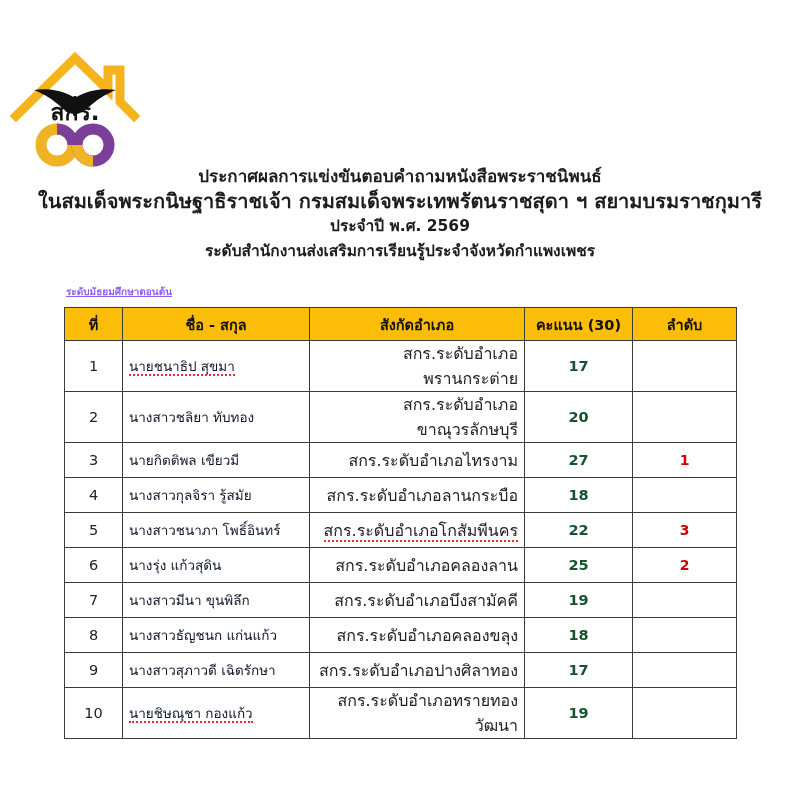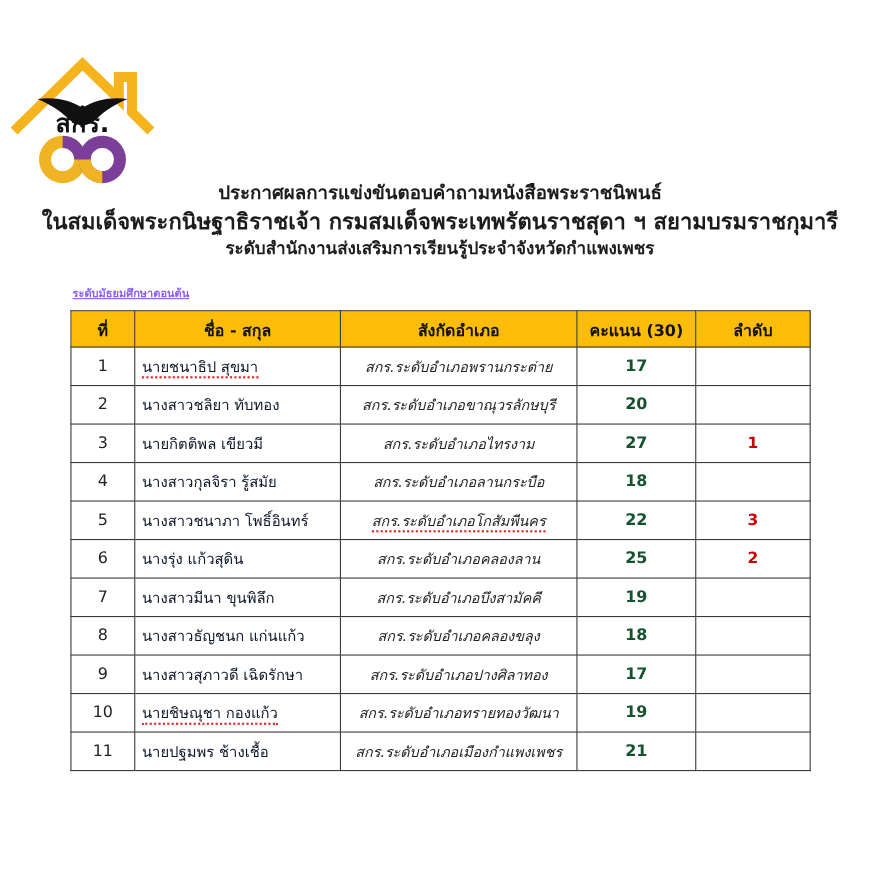--- a/index.html
+++ b/index.html
@@ -102,25 +102,24 @@
     font-size: 14.5px;
     color: #222;
   }
   td.cell-name {
     text-align: left;
     font-size: 13.5px;
     padding-left: 10px;
     color: #0f172a;
   }
   td.cell-office {
-    text-align: center;
-    font-size: 13px;
+    text-align: right;
+    font-size: 16px;
     padding-left: 8px;
     color: #222;
-    font-style: italic;
   }
   td.cell-score {
     text-align: center;
     font-size: 14.5px;
     font-weight: bold;
     color: #14532d;
   }
   td.cell-rank {
     text-align: center;
     font-size: 14px;
@@ -157,20 +156,21 @@
 
         <path d="M57 87 A16 16 0 0 1 73 103" fill="none" stroke="#7B3F99" stroke-width="11"></path>
         <path d="M93 119 A16 16 0 0 1 77 103" fill="none" stroke="#F0B323" stroke-width="11"></path>
       </svg>
     </div>
   </div>
 
   <div class="title-block">
     <div class="title-line l1">ประกาศผลการแข่งขันตอบคำถามหนังสือพระราชนิพนธ์</div>
     <div class="title-line l2">ในสมเด็จพระกนิษฐาธิราชเจ้า กรมสมเด็จพระเทพรัตนราชสุดา ฯ สยามบรมราชกุมารี</div>
+    <div class="title-line l3">ประจำปี พ.ศ. 2569</div>
     <div class="title-line l4">ระดับสำนักงานส่งเสริมการเรียนรู้ประจำจังหวัดกำแพงเพชร</div>
   </div>
 
   <div>
     <span class="section-heading">ระดับมัธยมศึกษาตอนต้น</span>
   </div>
 
   <div class="table-wrap">
     <table class="results">
       <colgroup>
@@ -253,24 +253,17 @@
             <td class="cell-score">17</td>
             <td class="cell-rank"></td>
           </tr>
           <tr>
             <td class="cell-no">10</td>
             <td class="cell-name"><span class="spell">นายชิษณุชา  กองแก้ว</span></td>
             <td class="cell-office">สกร.ระดับอำเภอทรายทองวัฒนา</td>
             <td class="cell-score">19</td>
             <td class="cell-rank"></td>
           </tr>
-          <tr>
-            <td class="cell-no">11</td>
-            <td class="cell-name">นายปฐมพร  ช้างเชื้อ</td>
-            <td class="cell-office">สกร.ระดับอำเภอเมืองกำแพงเพชร</td>
-            <td class="cell-score">21</td>
-            <td class="cell-rank"></td>
-          </tr>
         </tbody>
     </table>
   </div>
 
 </div>
 
 </body></html>

